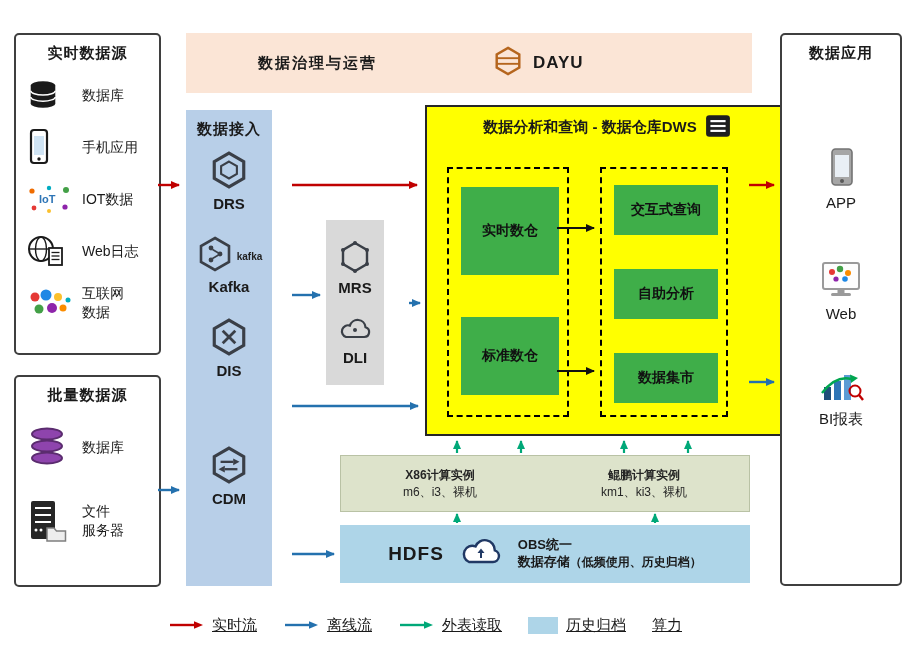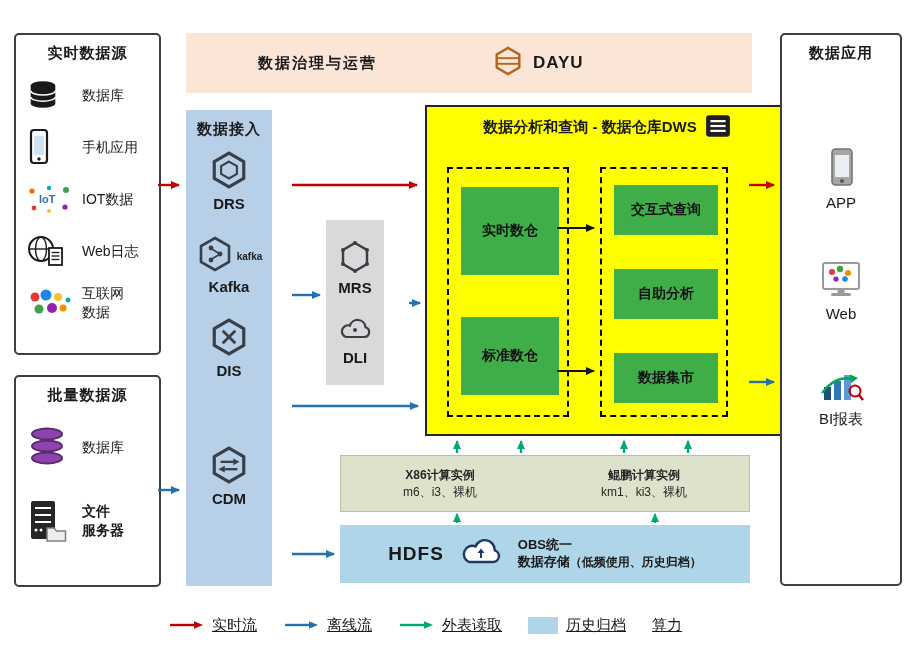--- a/index.html
+++ b/index.html
@@ -6,21 +6,21 @@
   .canvas{
     position:relative;width:914px;height:651px;background:#fff;
     font-family:"Liberation Sans","DejaVu Sans",sans-serif;color:#1a1a1a;overflow:hidden;
   }
   
   .panel{position:absolute;background:#fff;border:2px solid #3f3f3f;border-radius:5px;box-sizing:border-box;}
   .panel-title{text-align:center;font-weight:bold;font-size:15px;margin-top:9px;letter-spacing:1px;}
   .rows{margin-top:6px;}
   .src-item{display:flex;align-items:center;gap:6px;padding-left:10px;height:52px;box-sizing:border-box;}
   .batch .src-item{height:64px;}
-  .batch .src-item.tall{height:84px;font-weight:bold;}
+  .batch .src-item.tall{height:84px;}
   .src-icon{width:50px;flex:0 0 50px;display:flex;justify-content:flex-start;align-items:center;}
   .src-label{font-size:14px;line-height:1.35;}
   
   .banner{position:absolute;left:186px;top:33px;width:566px;height:60px;background:#fbe5d6;
     display:flex;align-items:center;box-sizing:border-box;padding-left:72px;gap:115px;}
   .banner-title{font-weight:bold;font-size:15px;letter-spacing:2px;}
   .dayu{display:flex;align-items:center;gap:9px;font-weight:bold;font-size:17px;letter-spacing:1px;}
   
   .ingest{position:absolute;left:186px;top:110px;width:86px;height:476px;background:#b8cfe8;}
   .ingest-title{text-align:center;font-weight:bold;font-size:15px;padding-top:10px;letter-spacing:1px;}

